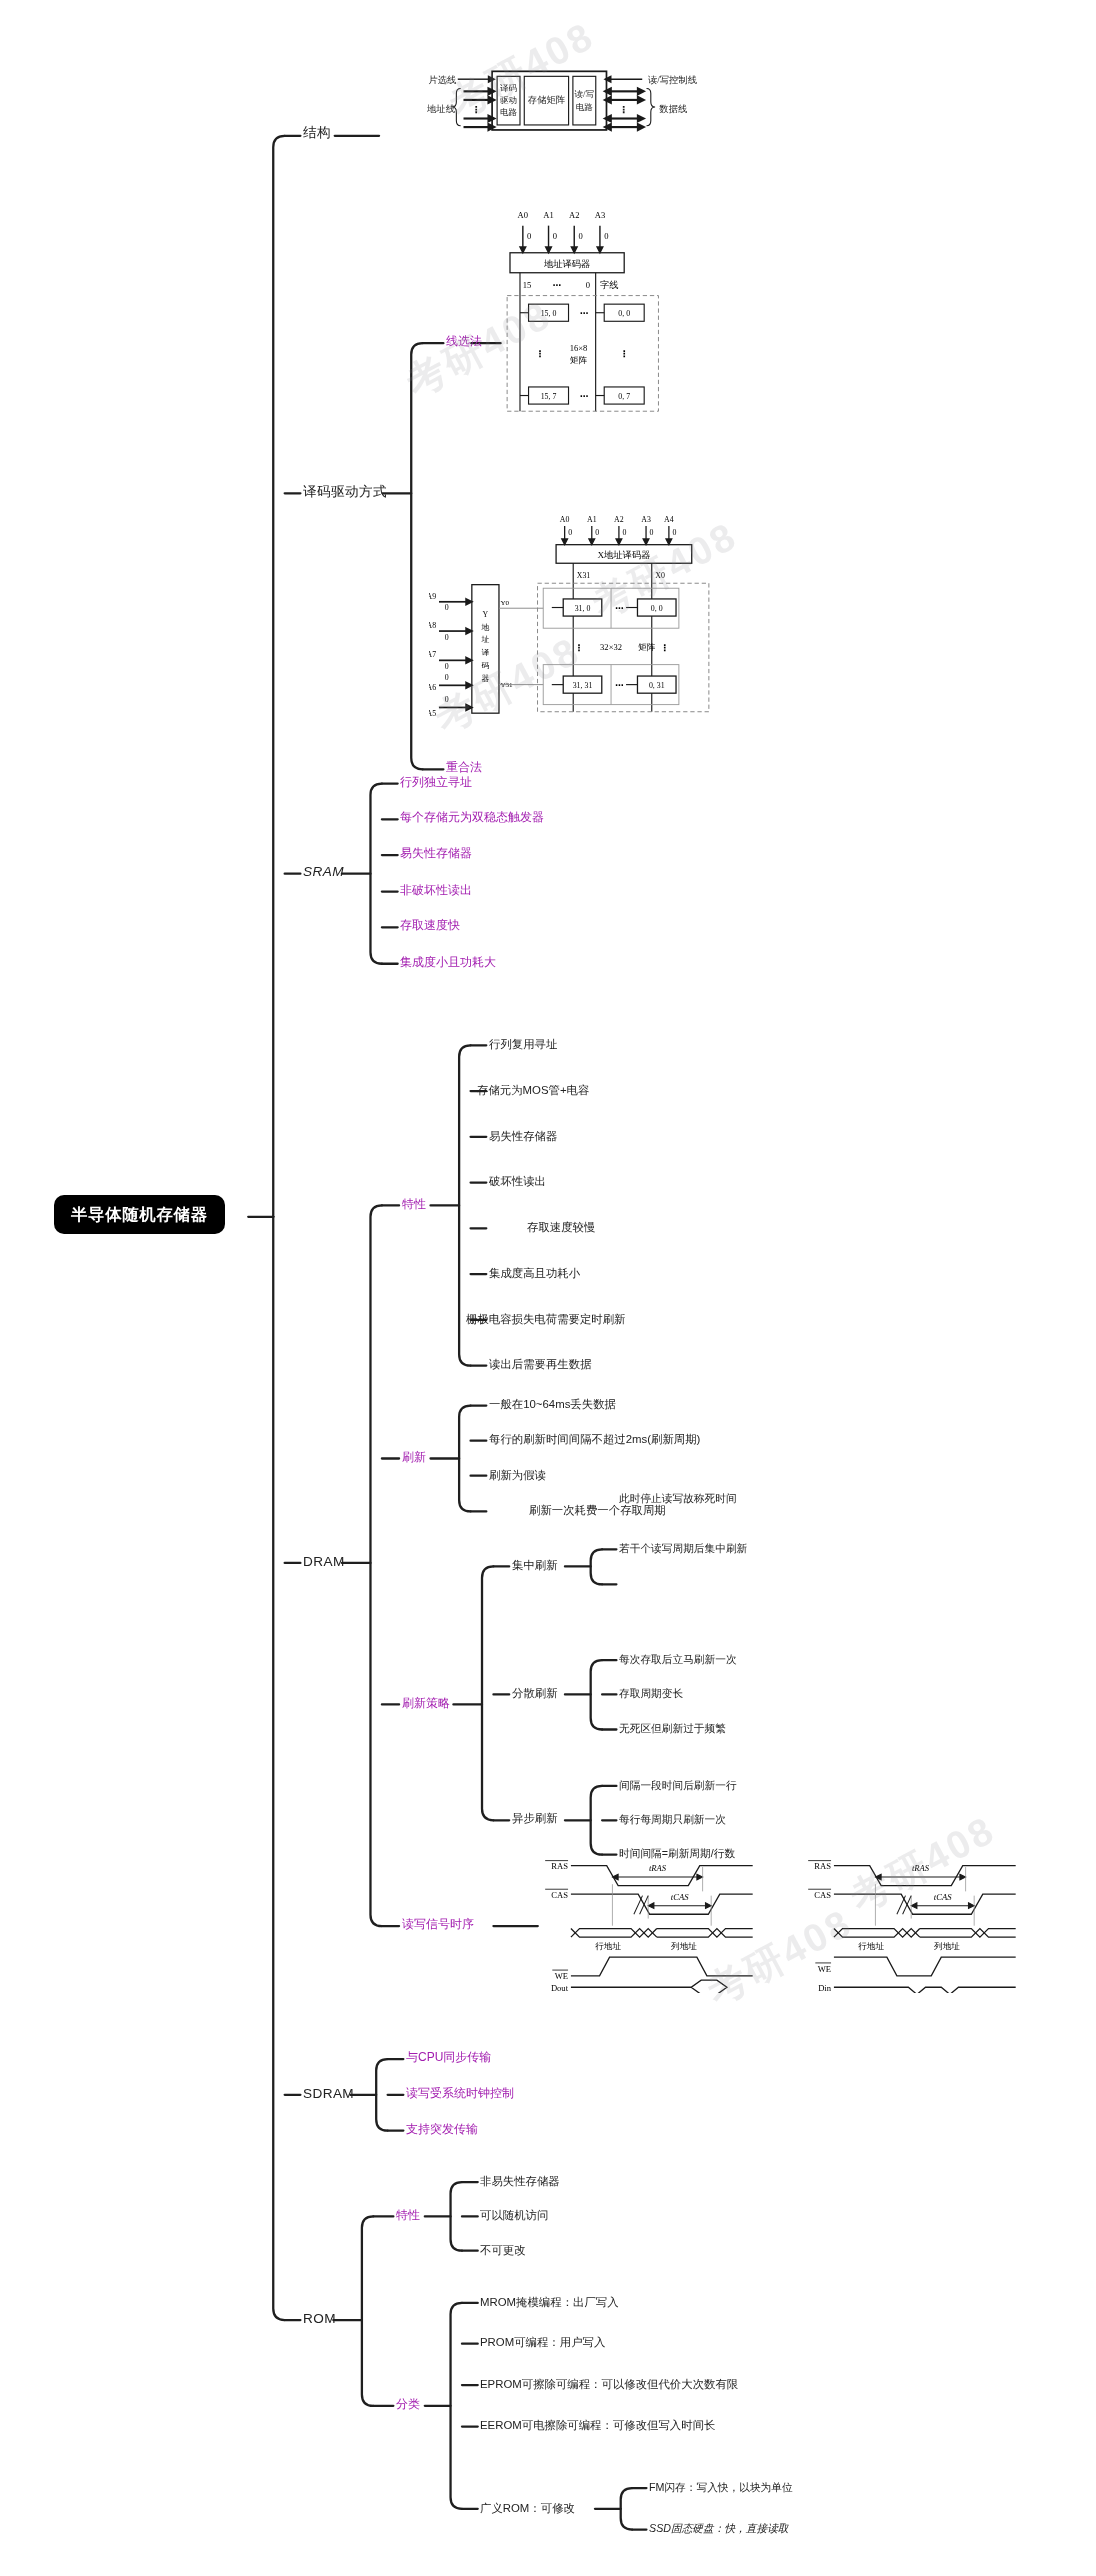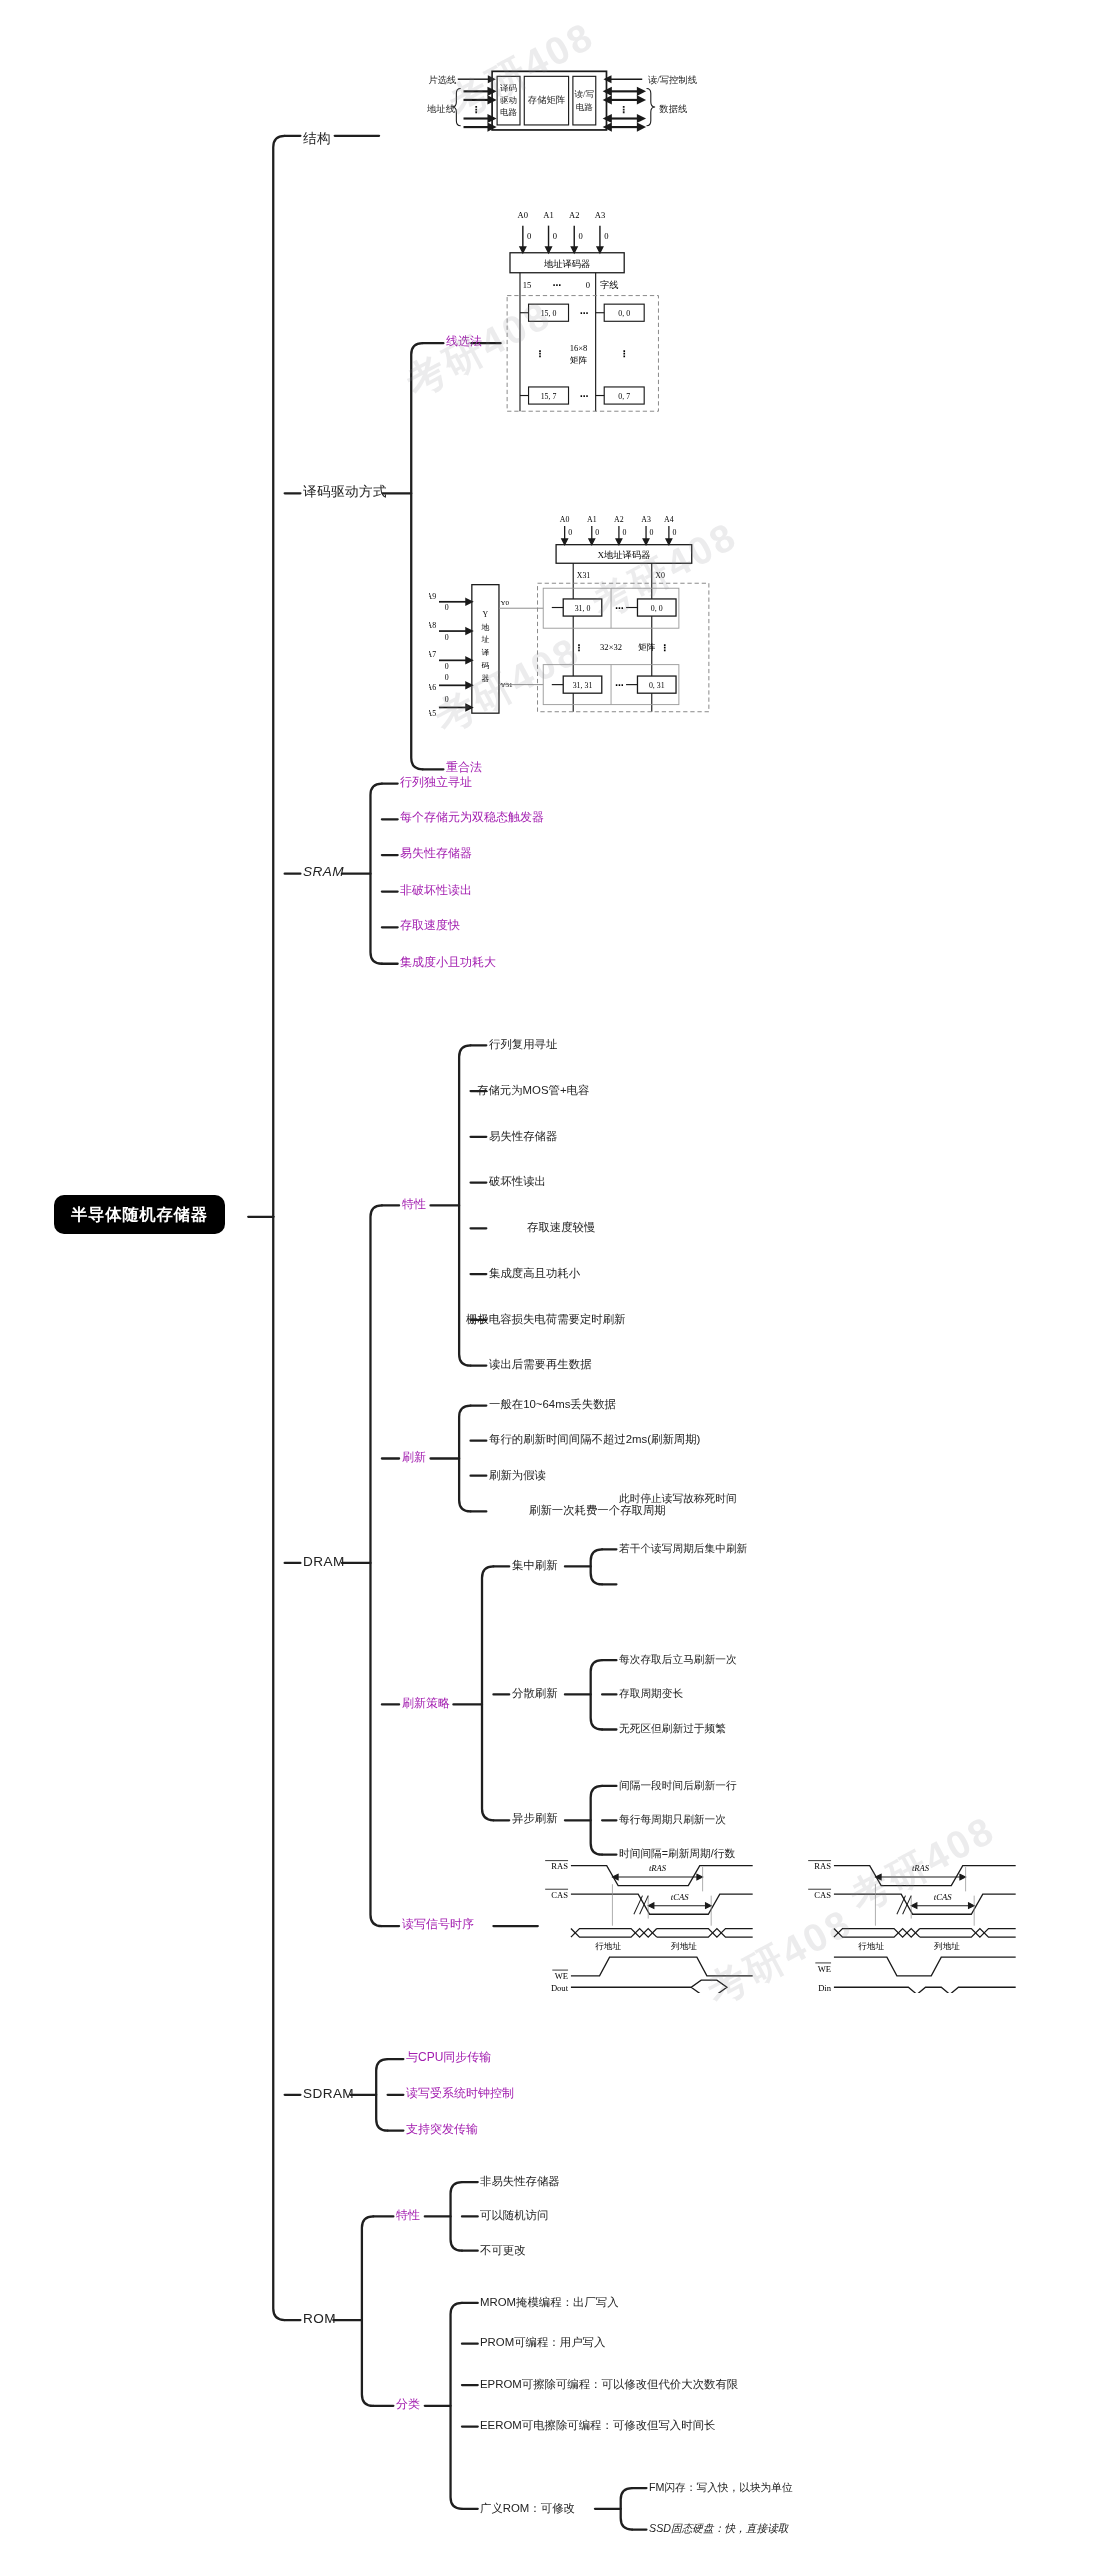--- a/index.html
+++ b/index.html
@@ -142,21 +142,21 @@
       <path d="M832,3509 H 868"></path>
       <path d="M 884,3480 Q 868,3480 868,3496 V 3522 Q 868,3538 884,3538"></path>
       <path d="M884,3480 H 904"></path>
       <path d="M884,3538 H 904"></path>
 
     </g>
   </svg>
 
   <div class="node root" style="left:54px;top:1195px;">半导体随机存储器</div>
 
-  <div class="node lvl1" style="left:303px;top:132px;font-family:Liberation Mono, monospace;">结构</div>
+  <div class="node lvl1" style="left:303px;top:125px;">结构</div>
 
   <div class="node lvl1" style="left:303px;top:484px;">译码驱动方式</div>
 
   <div class="node lvl1" style="left:303px;top:864px;font-style:italic;">SRAM</div>
 
   <div class="node lvl1" style="left:303px;top:1554px;">DRAM</div>
 
   <div class="node lvl1" style="left:303px;top:2086px;">SDRAM</div>
 
   <div class="node lvl1" style="left:303px;top:2311px;">ROM</div>

